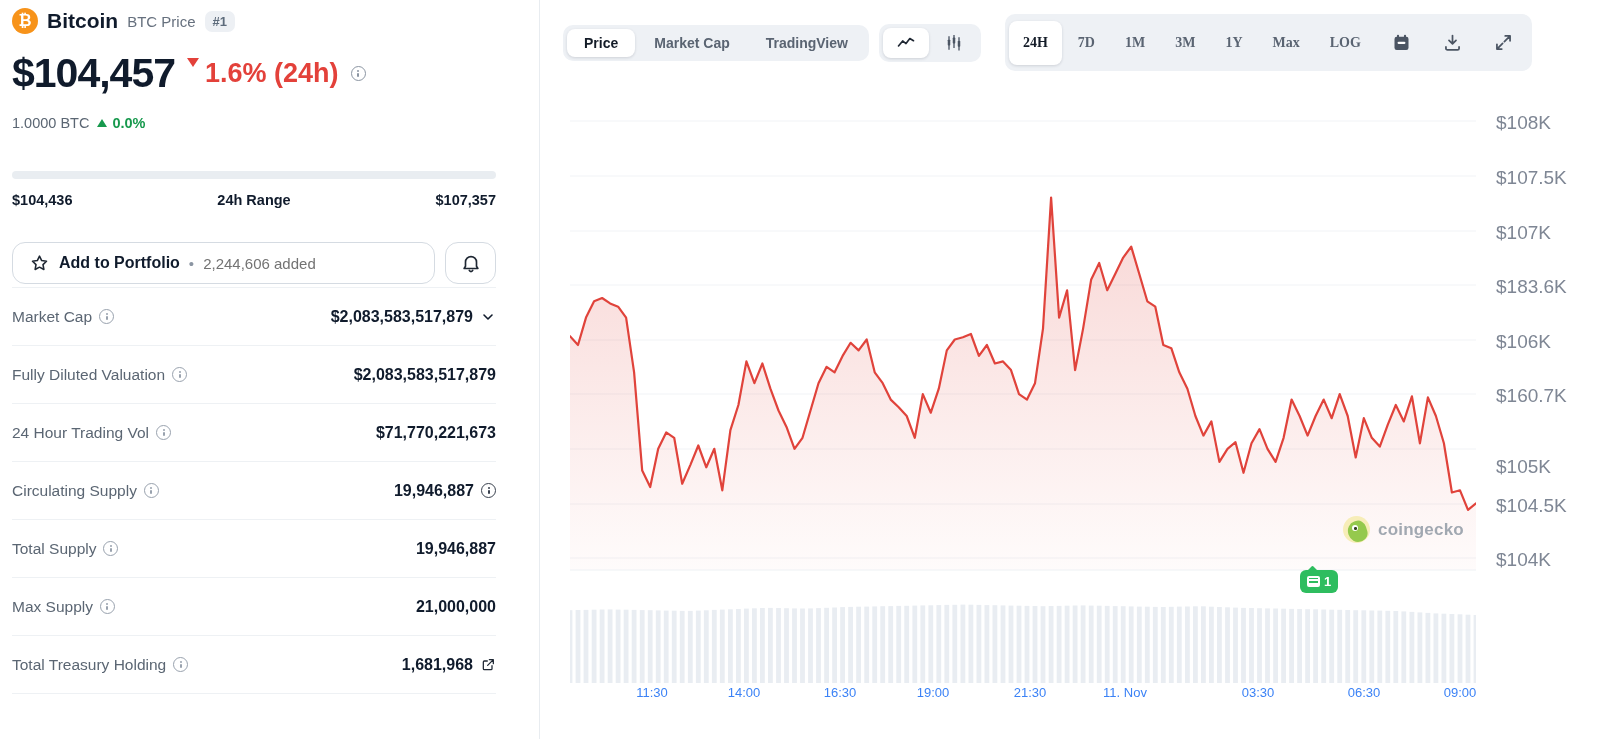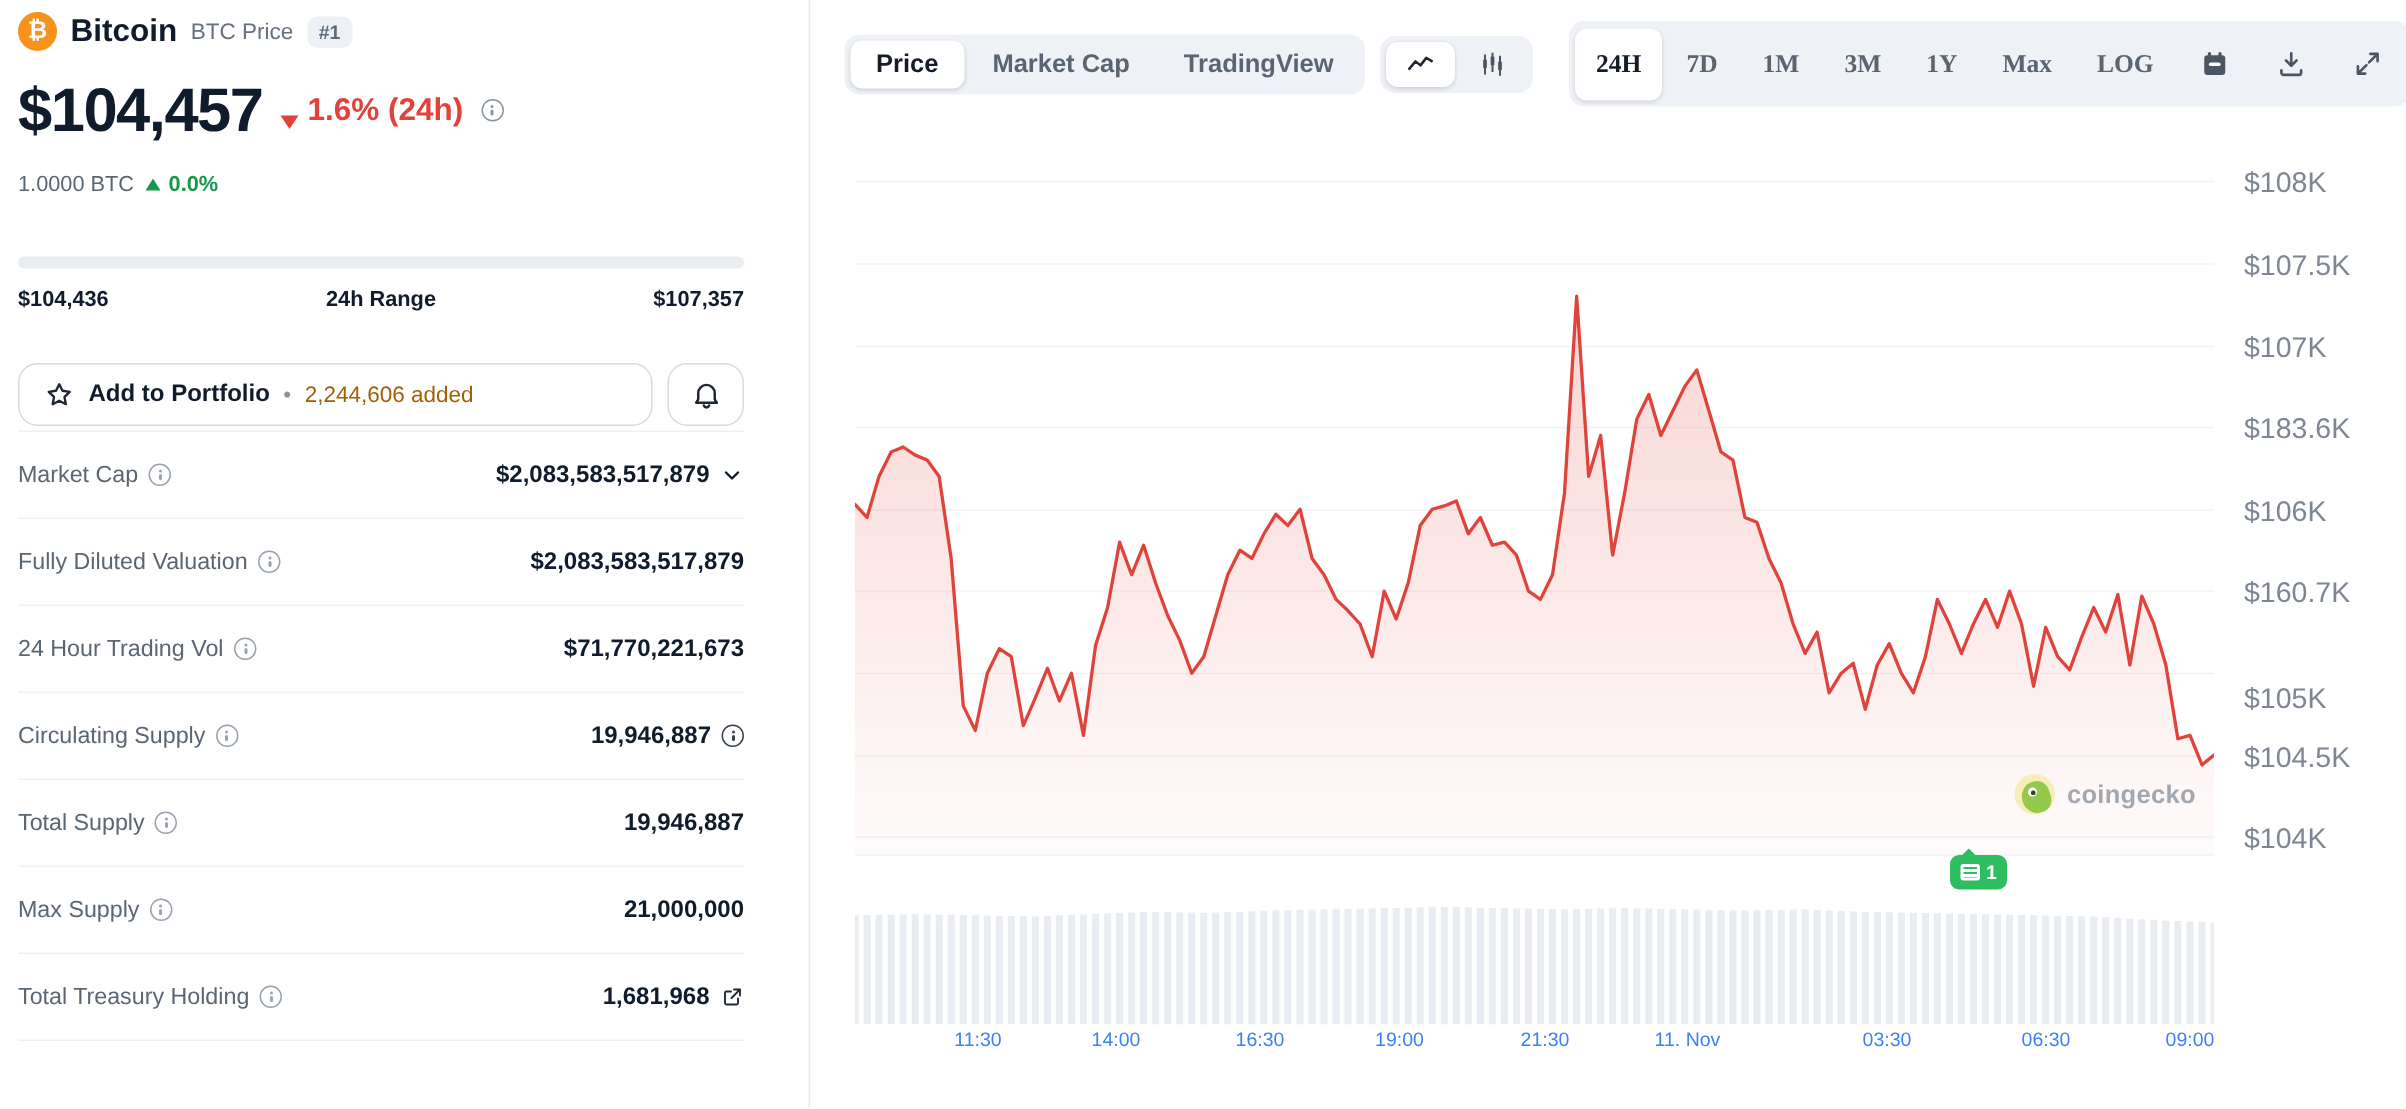--- a/index.html
+++ b/index.html
@@ -10,55 +10,55 @@
   .lp-abs{position:absolute;left:12px;right:43px;}
 
   .coin-header{top:8px;display:flex;align-items:center;gap:9px;}
   .btc-logo{width:26px;height:26px;border-radius:50%;background:#f7931a;color:#fff;font-weight:700;font-size:16px;display:flex;align-items:center;justify-content:center;flex:0 0 auto;}
   .coin-name{font-size:21px;font-weight:700;color:#101b2c;}
   .coin-symbol{font-size:15px;color:#66707e;}
   .rank-badge{font-size:13px;font-weight:700;color:#5d6b7b;background:#edf0f4;border-radius:7px;padding:3px 8px;}
 
   .price-row{top:50px;display:flex;align-items:center;gap:12px;}
   .big-price{font-size:41px;font-weight:800;letter-spacing:-1px;color:#101b2c;}
-  .chg-red{display:flex;align-items:flex-end;gap:6px;color:#e3413a;font-size:21px;font-weight:700;}
+  .chg-red{display:flex;align-items:flex-start;gap:6px;color:#e3413a;font-size:27px;font-weight:700;}
   .tri-down{width:0;height:0;border-left:6px solid transparent;border-right:6px solid transparent;border-top:9px solid #e3413a;}
   .tri-up{width:0;height:0;border-left:5px solid transparent;border-right:5px solid transparent;border-bottom:8px solid #17994d;}
   .iic{position:relative;width:15px;height:15px;border:1.5px solid currentColor;border-radius:50%;display:inline-block;flex:0 0 auto;box-sizing:border-box;}
   .iic::before{content:"";position:absolute;left:50%;top:2.6px;width:2px;height:2px;margin-left:-1px;background:currentColor;border-radius:50%;}
   .iic::after{content:"";position:absolute;left:50%;top:5.8px;width:2px;height:4.4px;margin-left:-1px;background:currentColor;border-radius:1px;}
   .iic.gray{color:#99a2ae;}
   .iic.dark{color:#39414e;}
   .price-info{color:#8b95a2;}
 
   .sub-row{top:115px;display:flex;align-items:center;gap:8px;font-size:14.5px;color:#5b6673;}
   .chg-green{display:flex;align-items:center;gap:5px;color:#17994d;font-weight:700;}
 
   .range-bar{top:171px;height:8px;border-radius:4px;background:#e9edf1;}
   .range-labels{top:192px;display:flex;justify-content:space-between;font-size:14.5px;font-weight:700;color:#101b2c;}
 
   .actions{top:242px;height:37px;}
   .portfolio-btn{position:absolute;left:0;right:61px;top:0;height:42px;border:1.5px solid #d5dbe2;border-radius:13px;background:#fff;display:flex;align-items:center;gap:9px;padding:0 16px;box-sizing:border-box;cursor:pointer;}
   .portfolio-label{font-size:16px;font-weight:700;color:#101b2c;white-space:nowrap;}
   .portfolio-sep{color:#8b95a2;font-size:15px;}
-  .portfolio-count{color:#a16207;font-size:15px;white-space:nowrap;}
+  .portfolio-count{color:#737373;font-size:15px;white-space:nowrap;}
   .bell-btn{position:absolute;right:0;top:0;width:51px;height:42px;border:1.5px solid #d5dbe2;border-radius:13px;background:#fff;display:flex;align-items:center;justify-content:center;box-sizing:border-box;cursor:pointer;}
 
   .stats{top:287px;border-top:1px solid #eef1f4;}
   .stat-row{height:57px;display:flex;align-items:center;justify-content:space-between;border-bottom:1px solid #eef1f4;}
   .stat-label{display:flex;align-items:center;gap:7px;font-size:15.5px;color:#5b6673;}
   .stat-value{display:flex;align-items:center;gap:7px;font-size:16px;font-weight:700;color:#101b2c;}
 
   
   .right-panel{position:absolute;left:541px;top:0;width:1063px;height:739px;}
   .controls{position:absolute;left:22px;top:14px;display:flex;align-items:center;}
   .seg{background:#eef1f5;border-radius:10px;padding:4px;display:inline-flex;align-items:center;gap:2px;}
   .seg + .seg{margin-left:10px;}
   .seg.range-seg{margin-left:24px;}
-  .tab{padding:6px 17px;border-radius:8px;font-size:17px;font-weight:600;color:#5a6472;cursor:pointer;white-space:nowrap;background:transparent;border:none;font-family:inherit;}
+  .tab{padding:6px 17px;border-radius:8px;font-size:14px;font-weight:600;color:#5a6472;cursor:pointer;white-space:nowrap;background:transparent;border:none;font-family:inherit;}
   .tab.active{background:#fff;color:#141c28;font-weight:700;box-shadow:0 1px 3px rgba(16,24,40,.14);}
   .tab.icon-tab{padding:5px 12px;display:flex;align-items:center;}
   .range-seg .tab{padding:14px 14px;font-family:Liberation Serif, serif;}
 
   .chart-area{position:absolute;left:29px;top:85px;width:906px;height:598px;cursor:crosshair;}
   .x-labels{position:absolute;left:0;top:600px;width:906px;height:18px;}
   .x-tick{position:absolute;transform:translateX(-50%);font-size:13px;color:#3b82f6;white-space:nowrap;}
   .y-labels{position:absolute;left:955px;top:0;width:100px;}
   .y-tick{position:absolute;font-size:19px;color:#7e8694;white-space:nowrap;}
 

